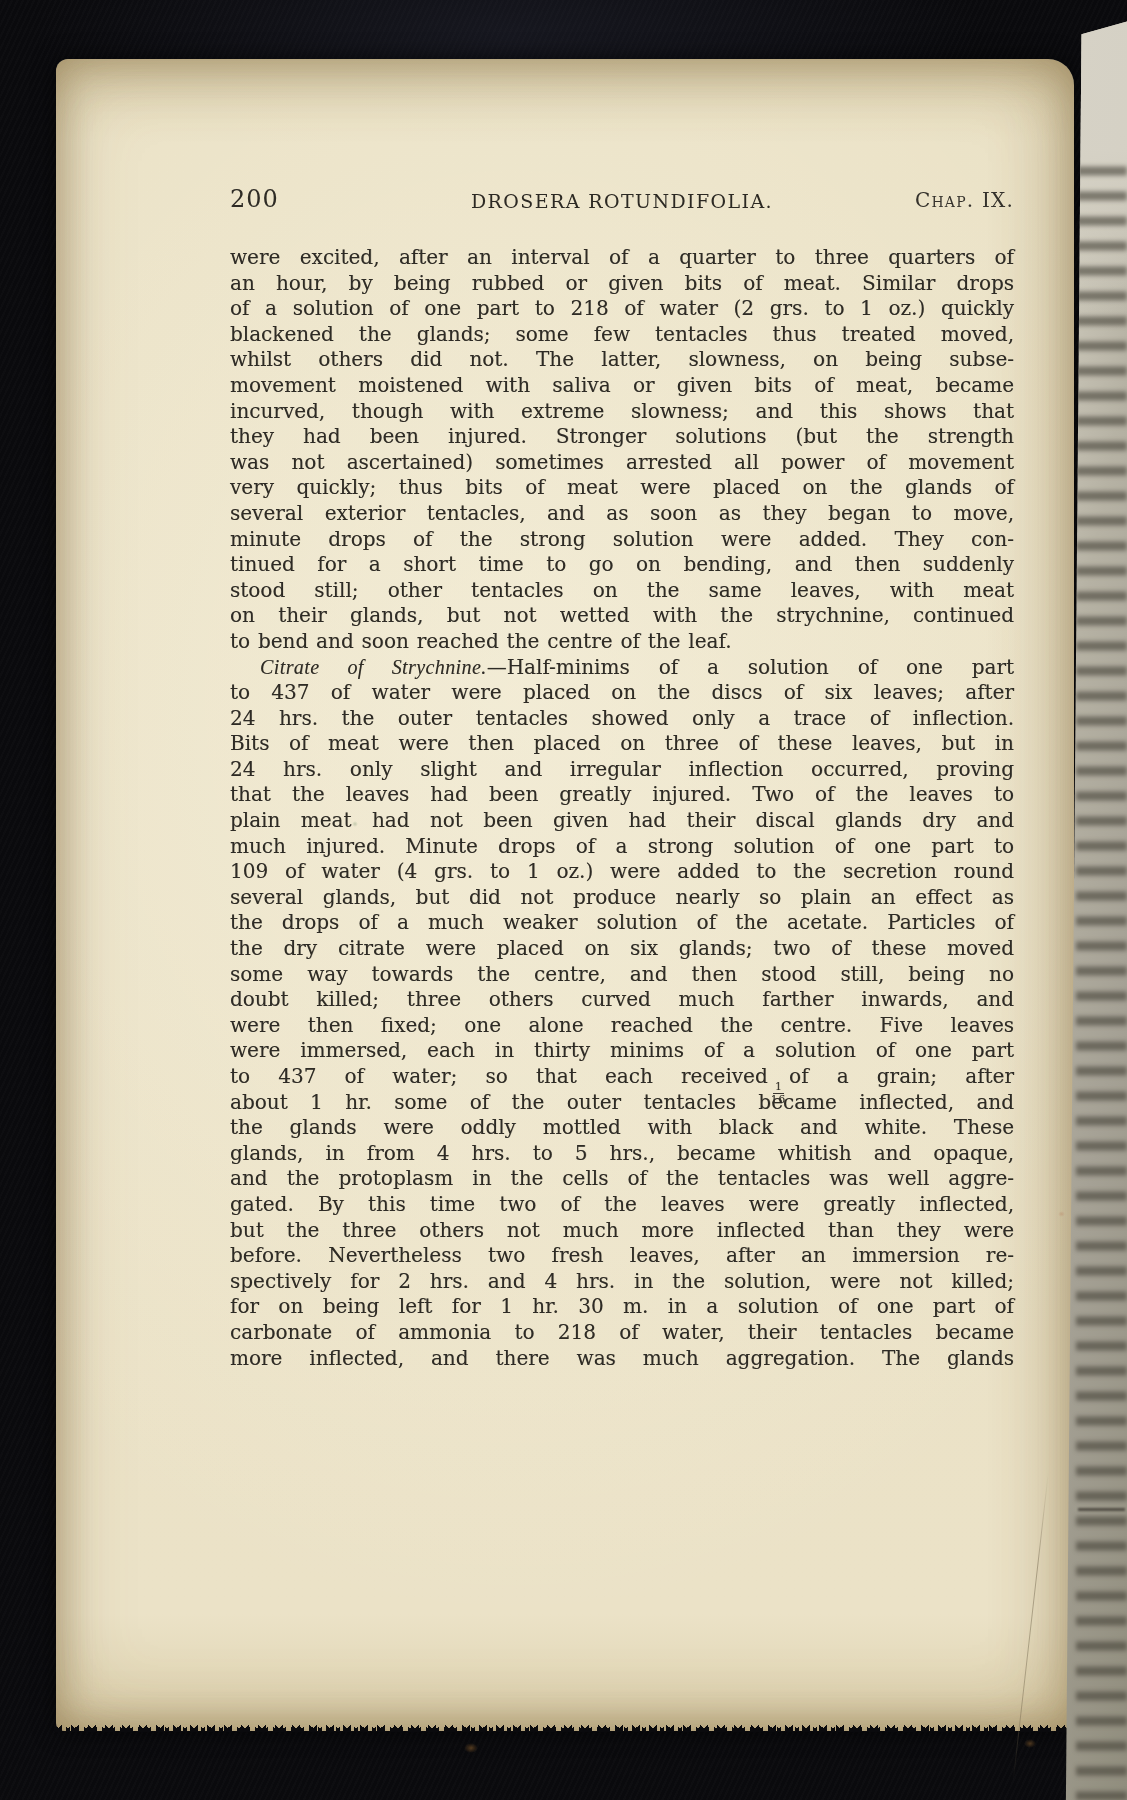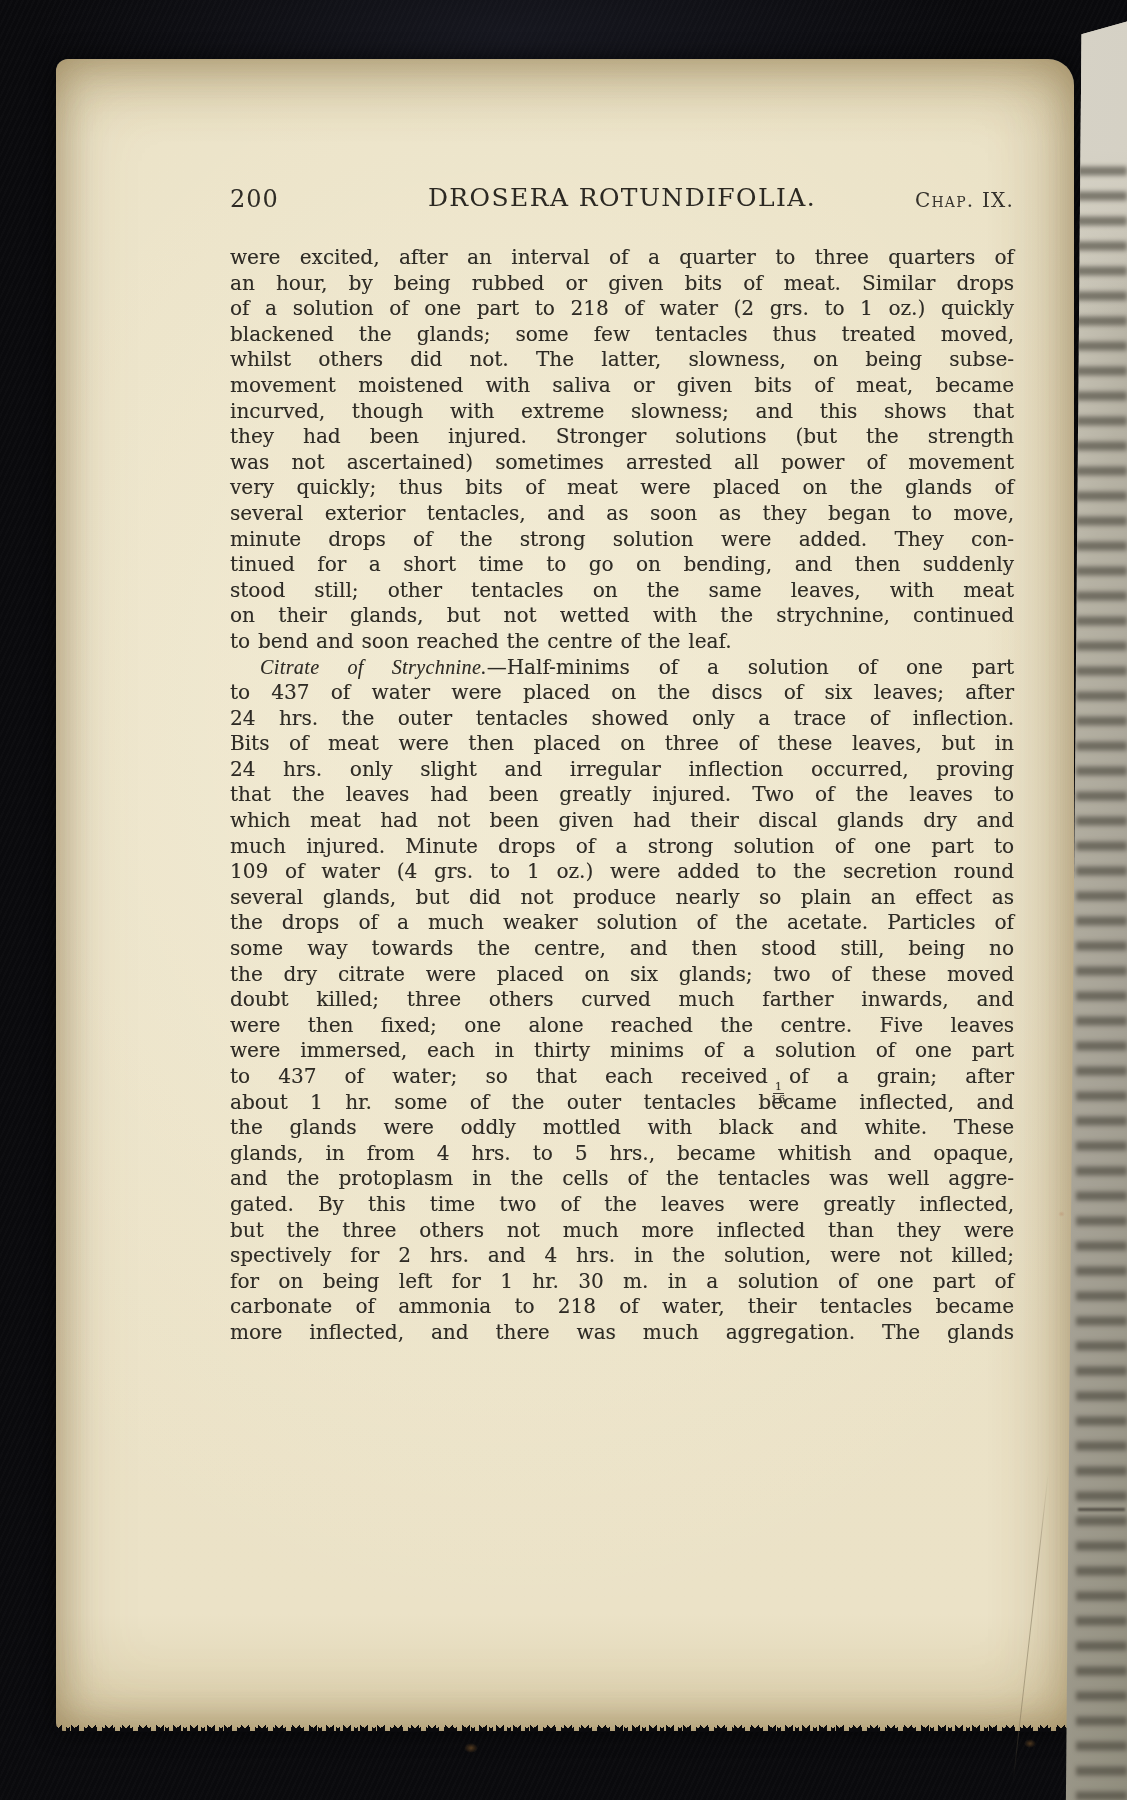--- a/index.html
+++ b/index.html
@@ -34,21 +34,21 @@
   .deckle .t2{position:absolute;inset:0;top:7px;
     background:
       linear-gradient(45deg,#0a0a0d 4px,rgba(0,0,0,0) 0),
       linear-gradient(-45deg,#0a0a0d 4px,rgba(0,0,0,0) 0);
     background-size:9px 6px;background-position:3px 100%,7px 100%;background-repeat:repeat-x;}
 
   
   #header{position:absolute;left:174px;top:120px;width:784px;height:34px;color:#2a2722;}
   #pagenum{position:absolute;left:0;bottom:0;font-size:24px;letter-spacing:1px;color:#2e2b25;}
   #runtitle{position:absolute;left:50%;transform:translateX(-50%);bottom:1px;
-    font-size:25px;letter-spacing:1.4px;color:#2c2923;white-space:nowrap;}
+    font-size:19px;letter-spacing:1.4px;color:#2c2923;white-space:nowrap;}
   #chapter{position:absolute;right:0;bottom:1px;font-size:20px;font-variant:small-caps;
     letter-spacing:1.2px;color:#35322c;}
 
   
   #bodytext{position:absolute;left:174px;top:186px;width:784px;color:#2e2b25;
     font-size:20px;line-height:25.6px;word-spacing:1.5px;
     text-shadow:.3px .3px .5px rgba(44,40,33,.35);}
   .line{height:25.6px;text-align:justify;text-align-last:justify;white-space:normal;}
   .line.noj{text-align-last:left;}
   .line.ind{text-indent:30px;}
@@ -114,40 +114,41 @@
         <div class="line">tinued for a short time to go on bending, and then suddenly</div>
         <div class="line">stood still; other tentacles on the same leaves, with meat</div>
         <div class="line">on their glands, but not wetted with the strychnine, continued</div>
         <div class="line noj">to bend and soon reached the centre of the leaf.</div>
         <div class="line ind"><i>Citrate of Strychnine.</i>—Half-minims of a solution of one part</div>
         <div class="line">to 437 of water were placed on the discs of six leaves; after</div>
         <div class="line">24 hrs. the outer tentacles showed only a trace of inflection.</div>
         <div class="line">Bits of meat were then placed on three of these leaves, but in</div>
         <div class="line">24 hrs. only slight and irregular inflection occurred, proving</div>
         <div class="line">that the leaves had been greatly injured. Two of the leaves to</div>
-        <div class="line">which meat had not been given had their discal glands dry and</div>
+        <div class="line">plain meat had not been given had their discal glands dry and</div>
         <div class="line">much injured. Minute drops of a strong solution of one part to</div>
         <div class="line">109 of water (4 grs. to 1 oz.) were added to the secretion round</div>
         <div class="line">several glands, but did not produce nearly so plain an effect as</div>
         <div class="line">the drops of a much weaker solution of the acetate. Particles of</div>
+        <div class="line">the dry citrate were placed on six glands; two of these moved</div>
         <div class="line">some way towards the centre, and then stood still, being no</div>
-        <div class="line">the dry citrate were placed on six glands; two of these moved</div>
         <div class="line">doubt killed; three others curved much farther inwards, and</div>
         <div class="line">were then fixed; one alone reached the centre. Five leaves</div>
         <div class="line">were immersed, each in thirty minims of a solution of one part</div>
         <div class="line">to 437 of water; so that each received<span class="frac">
             <span class="num">1</span>
             <span class="den">16</span>
           </span>of a grain; after</div>
         <div class="line">about 1 hr. some of the outer tentacles became inflected, and</div>
         <div class="line">the glands were oddly mottled with black and white. These</div>
         <div class="line">glands, in from 4 hrs. to 5 hrs., became whitish and opaque,</div>
         <div class="line">and the protoplasm in the cells of the tentacles was well aggre-</div>
         <div class="line">gated. By this time two of the leaves were greatly inflected,</div>
         <div class="line">but the three others not much more inflected than they were</div>
+        <div class="line">before. Nevertheless two fresh leaves, after an immersion re-</div>
         <div class="line">spectively for 2 hrs. and 4 hrs. in the solution, were not killed;</div>
         <div class="line">for on being left for 1 hr. 30 m. in a solution of one part of</div>
         <div class="line">carbonate of ammonia to 218 of water, their tentacles became</div>
         <div class="line">more inflected, and there was much aggregation. The glands</div>
       </div>
 
     <span class="spot" id="spot1"></span>
     <span class="spot" id="spot2"></span>
     <span class="spot" id="spot3"></span>
     <span class="spot" id="spot4"></span>

